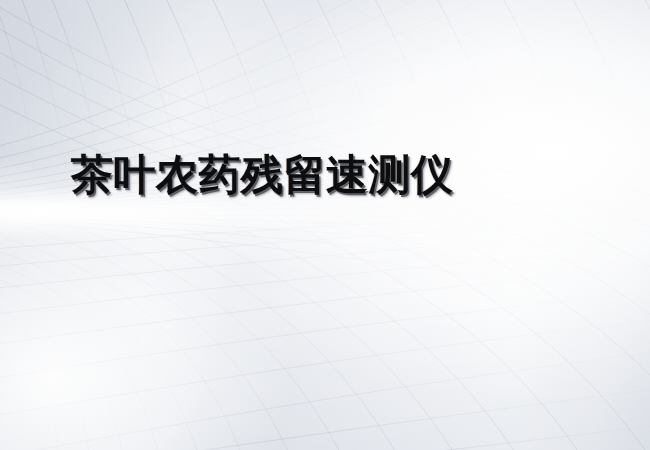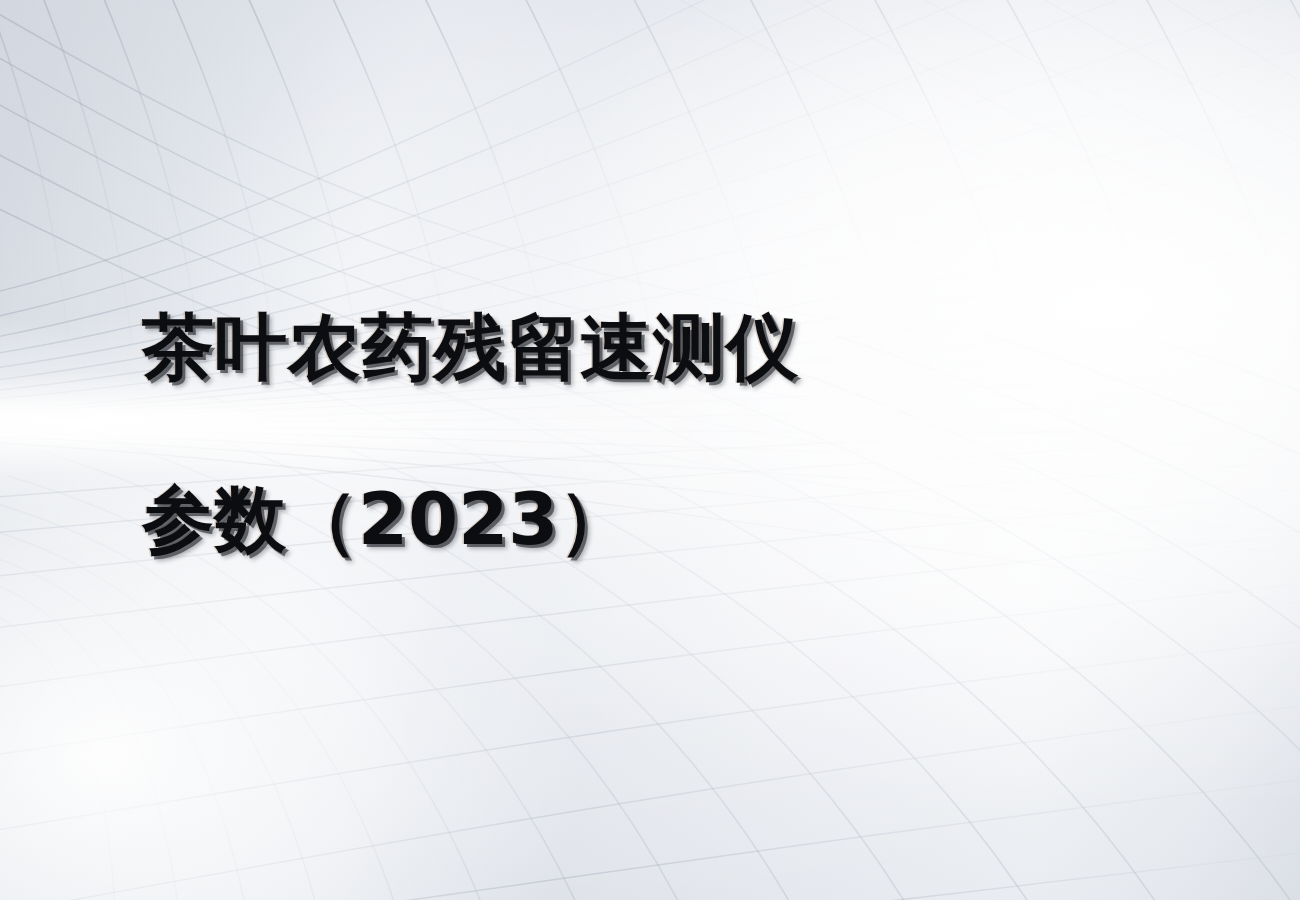--- a/index.html
+++ b/index.html
@@ -101,21 +101,21 @@
   #headline {
     position: absolute;
     left: 71px;
     top: 132px;
     width: 540px;
   }
 
   .headline-line {
     color: #0c0d10;
     font-weight: 700;
-    font-size: 36px;
+    font-size: 42px;
     line-height: 86px;
     letter-spacing: 0.5px;
     white-space: nowrap;
     text-shadow:
        1.5px 1.5px 0 rgba(20,22,28,0.55),
        2.5px 2.5px 2px rgba(30,34,44,0.30),
       -0.8px 0 0 rgba(150,95,40,0.22);
   }
   #headline-line-2 { letter-spacing: 0px; }
 
@@ -249,16 +249,15 @@
     </svg>
   </div>
 
   <div class="bg-layer" id="bg-glow-right"></div>
   <div class="bg-layer" id="bg-lower-left"></div>
   <div class="bg-layer" id="bg-streak"></div>
   <div class="bg-layer" id="bg-haze"></div>
 
   <div id="headline">
     <div class="headline-line" id="headline-line-1">茶叶农药残留速测仪</div>
-    <div class="headline-line" id="headline-line-2">参数（2023）</div>
   </div>
 
 </div>
 
 </body></html>

